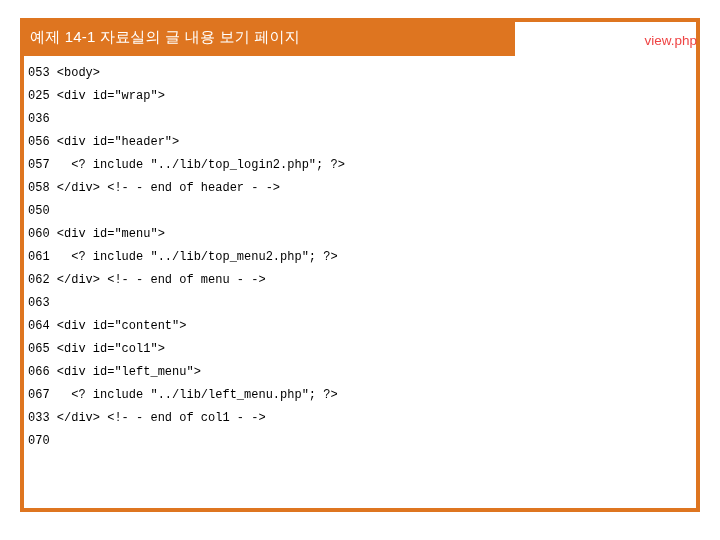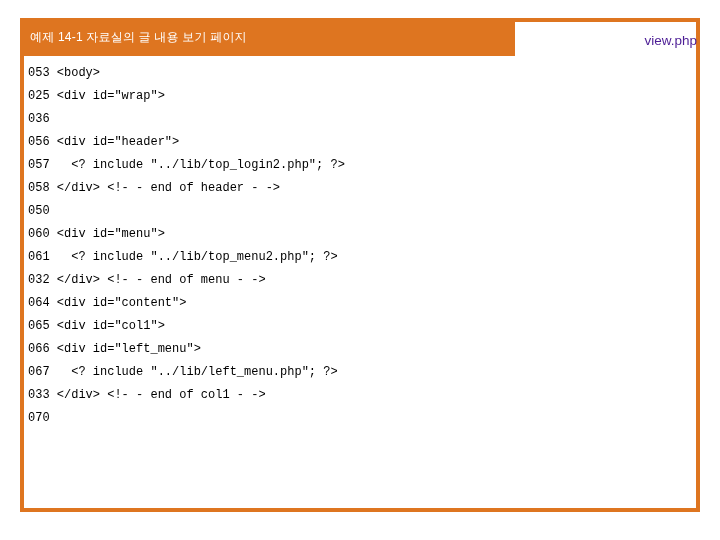--- a/index.html
+++ b/index.html
@@ -45,31 +45,31 @@
     background: #DE7520;
     z-index: 3;
   }
   #title-text {
     position: absolute;
     left: 10px;
     top: 50%;
     transform: translateY(-50%);
     color: #ffffff;
     font-family: "Liberation Sans", sans-serif;
-    font-size: 12px;
+    font-size: 15px;
     letter-spacing: 0.2px;
     white-space: nowrap;
   }
 
   
   #file-label {
     position: absolute;
     right: 23px;
     top: 33px;
-    color: #4c1d95;
+    color: #ef4444;
     font-family: "Liberation Sans", sans-serif;
     font-size: 13.5px;
     white-space: nowrap;
     z-index: 4;
   }
 
   
   #code-listing {
     position: absolute;
     left: 28px;
@@ -109,21 +109,22 @@
   <div id="code-listing">
       <div class="code-line"><span class="ln">053</span> <span class="code-text">&lt;body&gt;</span></div>
       <div class="code-line"><span class="ln">025</span> <span class="code-text">&lt;div id="wrap"&gt;</span></div>
       <div class="code-line"><span class="ln">036</span> <span class="code-text"></span></div>
       <div class="code-line"><span class="ln">056</span> <span class="code-text">&lt;div id="header"&gt;</span></div>
       <div class="code-line"><span class="ln">057</span> <span class="code-text">  &lt;? include "../lib/top_login2.php"; ?&gt;</span></div>
       <div class="code-line"><span class="ln">058</span> <span class="code-text">&lt;/div&gt; &lt;!- - end of header - -&gt;</span></div>
       <div class="code-line"><span class="ln">050</span> <span class="code-text"></span></div>
       <div class="code-line"><span class="ln">060</span> <span class="code-text">&lt;div id="menu"&gt;</span></div>
       <div class="code-line"><span class="ln">061</span> <span class="code-text">  &lt;? include "../lib/top_menu2.php"; ?&gt;</span></div>
-      <div class="code-line"><span class="ln">032</span> <span class="code-text">&lt;/div&gt; &lt;!- - end of menu - -&gt;</span></div>
+      <div class="code-line"><span class="ln">062</span> <span class="code-text">&lt;/div&gt; &lt;!- - end of menu - -&gt;</span></div>
+      <div class="code-line"><span class="ln">063</span> <span class="code-text"></span></div>
       <div class="code-line"><span class="ln">064</span> <span class="code-text">&lt;div id="content"&gt;</span></div>
       <div class="code-line"><span class="ln">065</span> <span class="code-text">&lt;div id="col1"&gt;</span></div>
       <div class="code-line"><span class="ln">066</span> <span class="code-text">&lt;div id="left_menu"&gt;</span></div>
       <div class="code-line"><span class="ln">067</span> <span class="code-text">  &lt;? include "../lib/left_menu.php"; ?&gt;</span></div>
       <div class="code-line"><span class="ln">033</span> <span class="code-text">&lt;/div&gt; &lt;!- - end of col1 - -&gt;</span></div>
       <div class="code-line"><span class="ln">070</span> <span class="code-text"></span></div>
     </div>
 
 </div>
 

